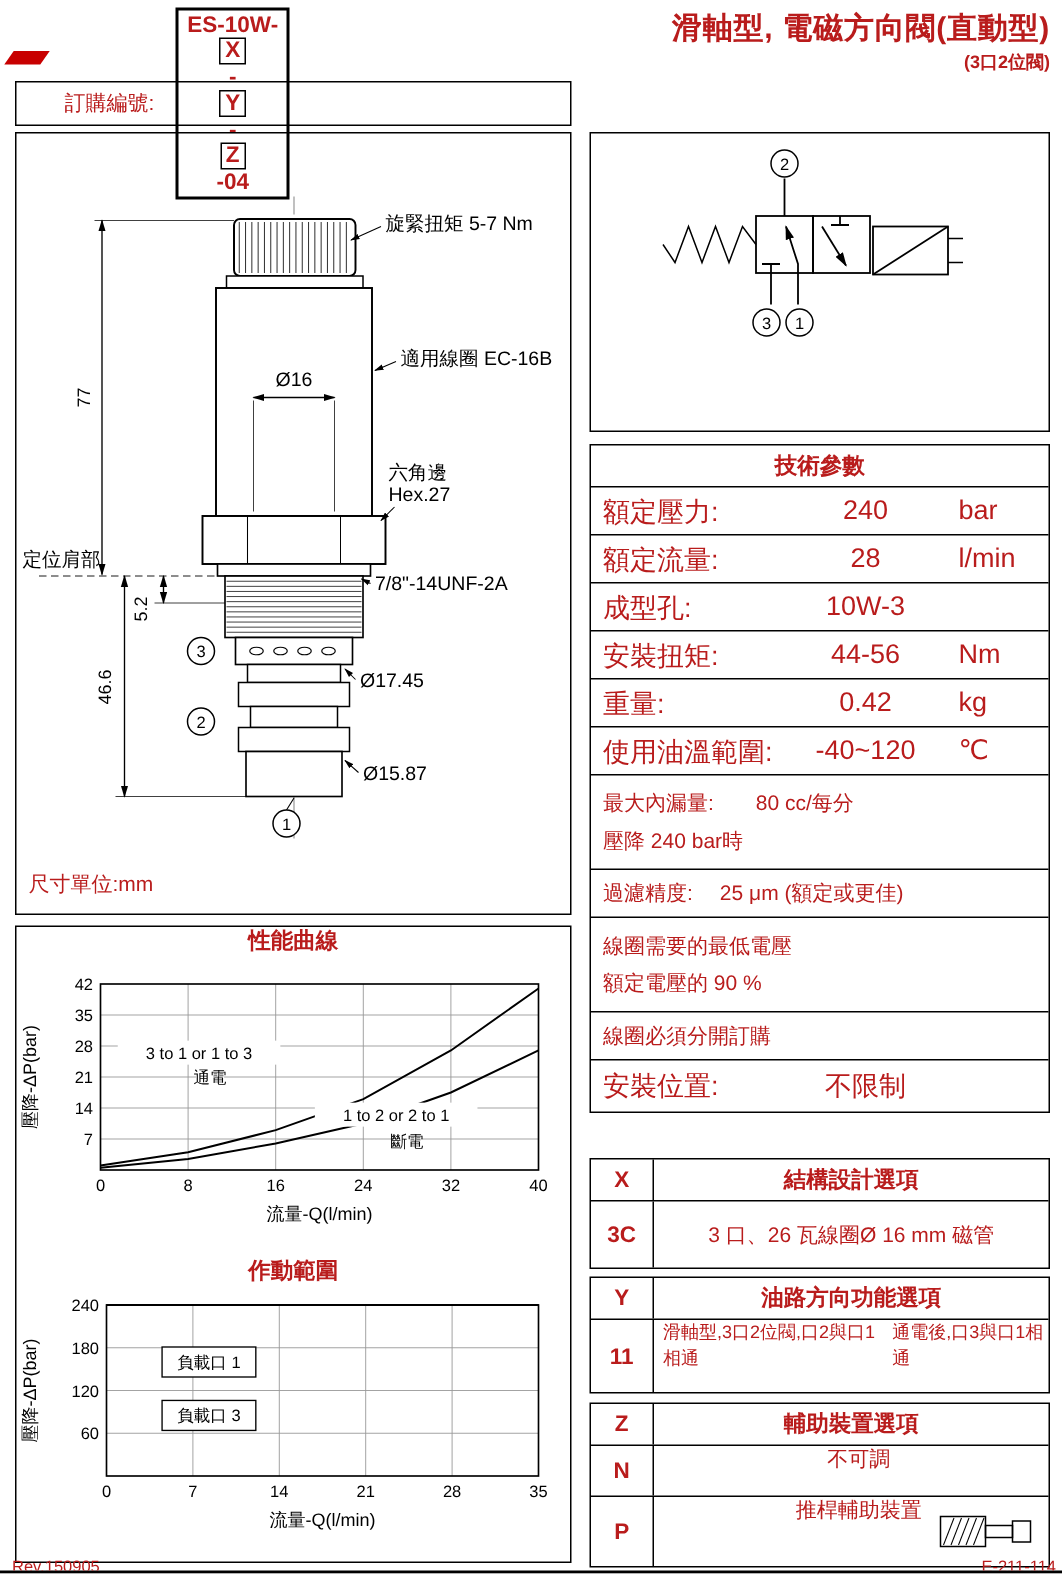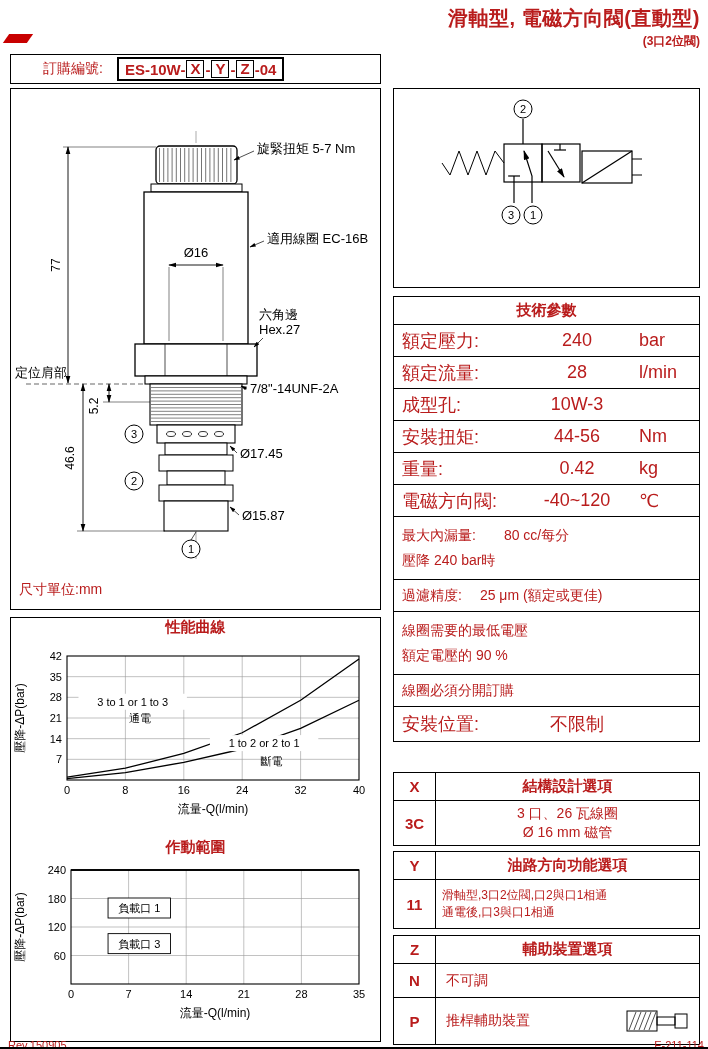--- a/index.html
+++ b/index.html
@@ -15,21 +15,21 @@
   .title { font-size:20px; font-weight:bold; letter-spacing:0.5px; }
   .subtitle { font-size:12px; font-weight:bold; margin-top:1px; }
 
   .brand-mark { position:absolute; left:6px; top:34px; width:24px; height:9px;
     background:#c80000; transform:skewX(-35deg); }
 
   .order-row { position:absolute; left:10px; top:54px; width:371px; height:30px;
     border:1px solid #000; display:flex; align-items:center; font-size:14px; }
   .order-label { margin-left:32px; }
   .model-box { margin-left:14px; border:2px solid #000; padding:1px 6px;
-    font-weight:bold; font-size:15px; display:flex; align-items:center; }
+    font-weight:bold; font-size:15px; display:flex; align-items:center;flex-direction:column; }
   .opt-box { border:1.6px solid #000; padding:0 3px; margin:0 1px; line-height:16px; }
 
   .drawing-box { position:absolute; left:10px; top:88px; width:371px; height:522px;
     border:1px solid #000; }
   .unit-note { position:absolute; left:8px; bottom:10px; font-size:14px; }
 
   .charts-box { position:absolute; left:10px; top:617px; width:371px; height:425px;
     border:1px solid #000; }
   .chart-title { position:absolute; width:100%; text-align:center;
     font-weight:bold; font-size:15px; }
@@ -53,21 +53,21 @@
   .t-last { border-bottom:none; }
 
   .opt-table { position:absolute; left:393px; width:307px; border:1px solid #000; }
   .o-header { display:flex; border-bottom:1px solid #000; height:28px; }
   .o-code { width:42px; border-right:1px solid #000; display:flex; align-items:center;
     justify-content:center; font-weight:bold; font-size:15px; flex:none; }
   .o-title { flex:1; display:flex; align-items:center; justify-content:center;
     font-weight:bold; font-size:15px; }
   .o-row { display:flex; border-bottom:1px solid #000; }
   .o-row:last-child { border-bottom:none; }
-  .o-desc { flex:1; display:flex; flex-direction:column; justify-content:center; }
+  .o-desc { flex:1; display:flex; justify-content:center; }
   .o-desc.center { align-items:center; text-align:center; font-size:14px; line-height:1.35; }
   .o-desc.left { padding-left:6px; font-size:12px; line-height:1.4; }
   .o-desc.single { justify-content:center; font-size:14px; padding-left:10px; }
   .o-row-h44 { height:44px; } .o-row-h48 { height:48px; }
   .o-row-h34 { height:34px; } .o-row-h46 { height:46px; position:relative; }
   .pin-icon-wrap { position:absolute; right:8px; top:8px; }
 
   .footer-left { position:absolute; left:8px; bottom:-4px; font-size:11px; }
   .footer-right { position:absolute; right:4px; bottom:-4px; font-size:11px; }
 
@@ -340,21 +340,21 @@
       <span class="t-label">安裝扭矩:</span>
       <span class="t-value">44-56</span>
       <span class="t-unit">Nm</span>
     </div>
     <div class="t-row">
       <span class="t-label">重量:</span>
       <span class="t-value">0.42</span>
       <span class="t-unit">kg</span>
     </div>
     <div class="t-row">
-      <span class="t-label">電磁方向閥:</span>
+      <span class="t-label">使用油溫範圍:</span>
       <span class="t-value">-40~120</span>
       <span class="t-unit">℃</span>
     </div>
 
     <div class="t-block">
       <div class="line">
         <span>最大內漏量:</span>
         <span class="t-gap">80 cc/每分</span>
       </div>
       <div class="line">

